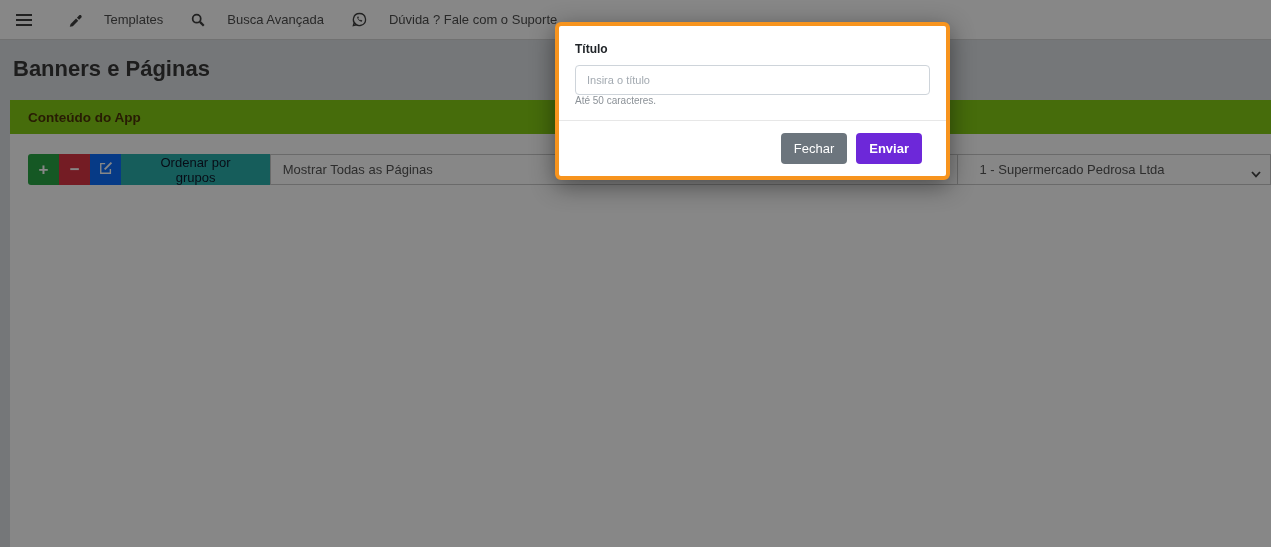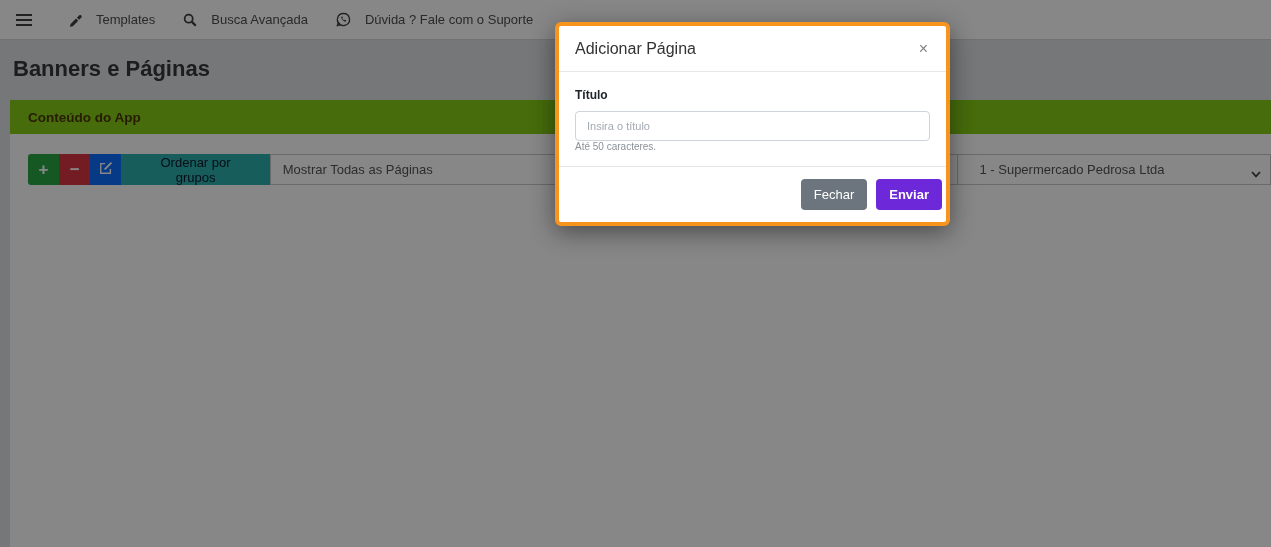--- a/index.html
+++ b/index.html
@@ -9,21 +9,21 @@
   .screen { position:relative; width:1271px; height:547px; overflow:hidden; background:#dde0e4; }
 
   
   .navbar {
     position:absolute; left:0; top:0; width:100%; height:40px;
     background:#ffffff; border-bottom:1px solid #d6d6d6;
     display:flex; align-items:center; padding-left:16px; z-index:5;
   }
   .hamburger { width:26px; height:26px; display:flex; flex-direction:column; justify-content:center; gap:3px; cursor:pointer; margin-right:26px; }
   .hamburger span { display:block; width:16px; height:2px; background:#3f3f3f; }
-  .nav-item { display:flex; align-items:center; gap:14px; color:#4e4e4e; font-size:13px; margin-right:28px; cursor:pointer; }
+  .nav-item { display:flex; align-items:center; gap:22px; color:#4e4e4e; font-size:13px; margin-right:28px; cursor:pointer; }
   .nav-item svg { display:block; }
 
   
   .page-title {
     position:absolute; left:13px; top:56px;
     font-size:22px; color:#383838; font-weight:700; z-index:2;
   }
 
   
   .panel { position:absolute; left:10px; top:100px; right:0; bottom:0; display:flex; flex-direction:column; z-index:2; }
@@ -68,21 +68,21 @@
   .modal-close { font-size:16px; color:#828282; line-height:1; cursor:pointer; background:none; border:none; padding:0 2px; }
   .modal-body { padding:16px 16px 14px 16px; }
   .field-label { font-size:12px; font-weight:bold; color:#212529; margin-bottom:9px; }
   .title-input {
     width:100%; height:30px; border:1px solid #ced4da; border-radius:4px;
     padding:0 11px; font-size:11px; color:#333; outline:none;
     font-family:"Liberation Sans","DejaVu Sans",sans-serif;
   }
   .title-input::placeholder { color:#a3aab1; }
   .helper-text { font-size:10px; color:#8b9197; }
-  .modal-footer { border-top:1px solid #e7e7e7; padding:12px 4px; display:flex; justify-content:flex-end; gap:9px; }
+  .modal-footer { border-top:1px solid #e7e7e7; padding:12px 24px; display:flex; justify-content:flex-end; gap:9px; }
   .btn { border:none; border-radius:4px; color:#fff; font-size:13px; padding:8px 13px; cursor:pointer; font-family:"Liberation Sans","DejaVu Sans",sans-serif; }
   .btn-secondary { background:#6c757d; }
   .btn-primary { background:#6d28d9;font-weight:bold; }
 </style>
 </head>
 <body>
 
 <div class="screen">
 
   <div class="navbar">
@@ -160,24 +160,20 @@
             </svg>
           </span>
         </div>
       </div>
     </div>
   </div>
 
   <div class="backdrop"></div>
 
   <div class="modal">
-    <div class="modal-header">
-      <span class="modal-title">Adicionar Página</span>
-      <button class="modal-close">×</button>
-    </div>
     <div class="modal-body">
       <div class="field-label">Título</div>
       <input class="title-input" type="text" placeholder="Insira o título" style="">
       <div class="helper-text">Até 50 caracteres.</div>
     </div>
     <div class="modal-footer">
       <button class="btn btn-secondary">Fechar</button>
       <button class="btn btn-primary">Enviar</button>
     </div>
   </div>

